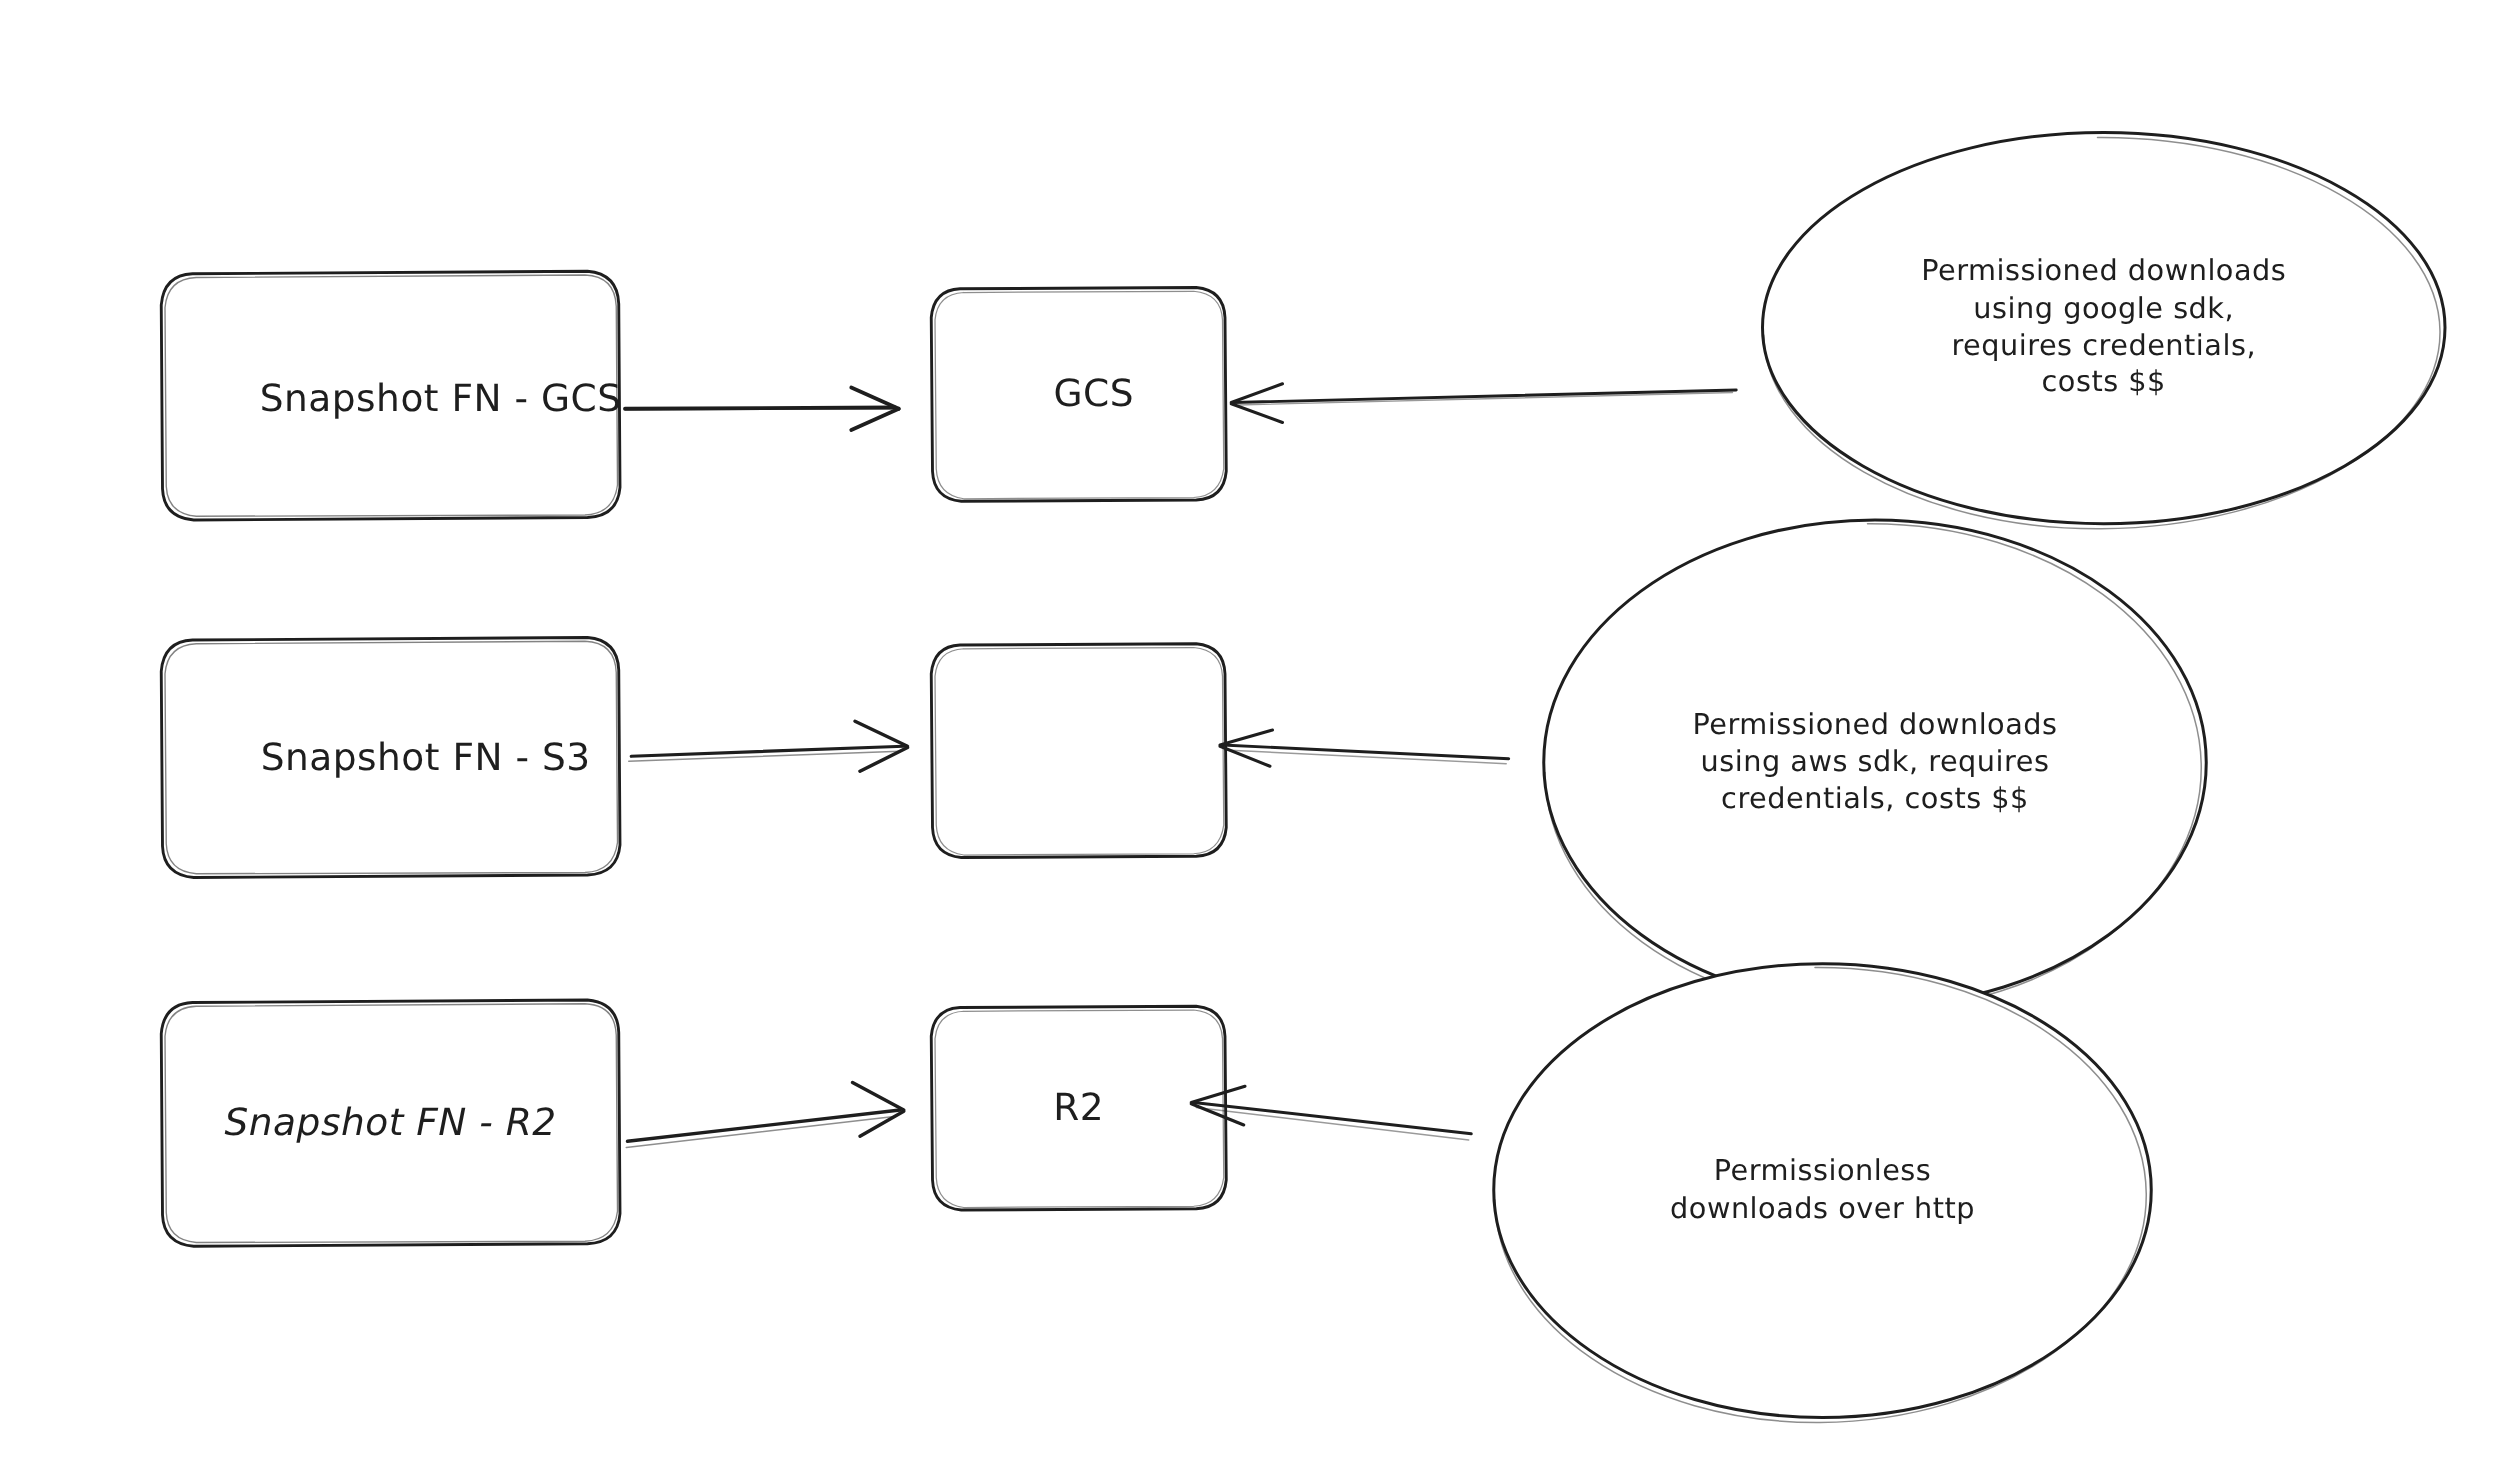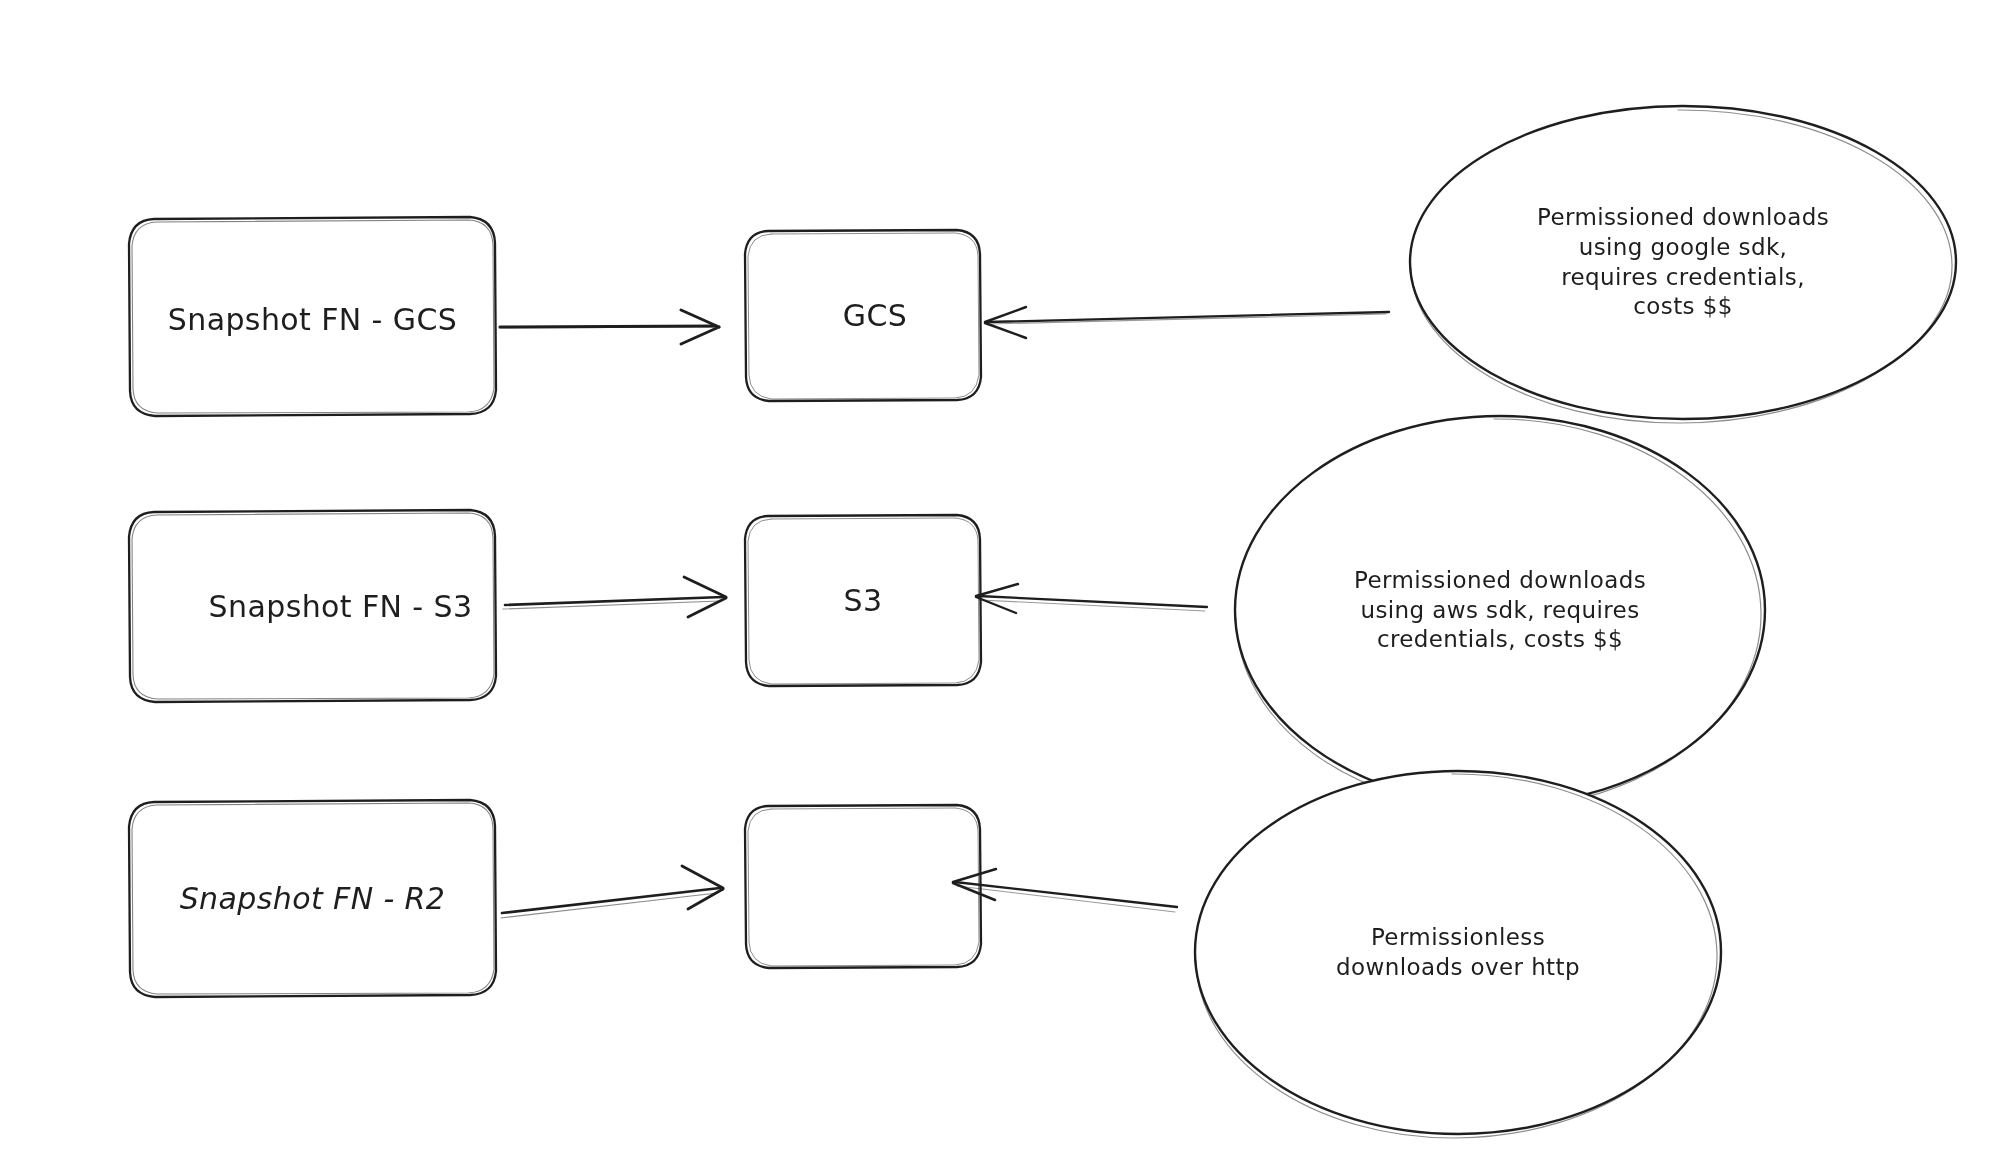--- a/index.html
+++ b/index.html
@@ -139,36 +139,36 @@
 
     <g>
       <path d="M1177,907 L955,882" fill="none" stroke="#1e1e1e" stroke-width="2.4" stroke-linecap="round"></path>
       <path d="M1175,912 L957,886" fill="none" stroke="#1e1e1e" stroke-width="1.1" stroke-linecap="round" opacity="0.45"></path>
       <path d="M996,869 L953,882" fill="none" stroke="#1e1e1e" stroke-width="2.5" stroke-linecap="round"></path>
       <path d="M995,900 L953,883" fill="none" stroke="#1e1e1e" stroke-width="2.5" stroke-linecap="round"></path>
     </g>
 
   </svg>
 
-  <div class="node-label" style="left:129px; top:219px; width:367px; height:203px;">Snapshot FN - GCS</div>
+  <div class="node-label" style="left:129px; top:219px; width:367px; height:203px;padding-left:40px;">Snapshot FN - GCS</div>
 
   <div class="node-label label-small" style="left:745px; top:231px; width:236px; height:170px;margin-left:12px;">GCS</div>
 
   <div class="node-label label-note" style="left:1410px; top:106px; width:546px; height:313px;">Permissioned downloads
 using google sdk,
 requires credentials,
 costs $$</div>
 
   <div class="node-label" style="left:129px; top:512px; width:367px; height:190px;margin-left:28px;">Snapshot FN - S3</div>
 
-  <div class="node-label label-small" style="left:745px; top:516px; width:236px; height:170px;">S3</div>
 
   <div class="node-label label-note" style="left:1235px; top:416px; width:530px; height:389px;">Permissioned downloads
 using aws sdk, requires
 credentials, costs $$</div>
 
   <div class="node-label" style="left:129px; top:802px; width:367px; height:195px;font-style:italic;">Snapshot FN - R2</div>
 
+  <div class="node-label label-small" style="left:745px; top:806px; width:236px; height:162px;">R2</div>
 
   <div class="node-label label-note" style="left:1195px; top:771px; width:526px; height:363px;">Permissionless
 downloads over http</div>
 
 </div>
 
 </body></html>

